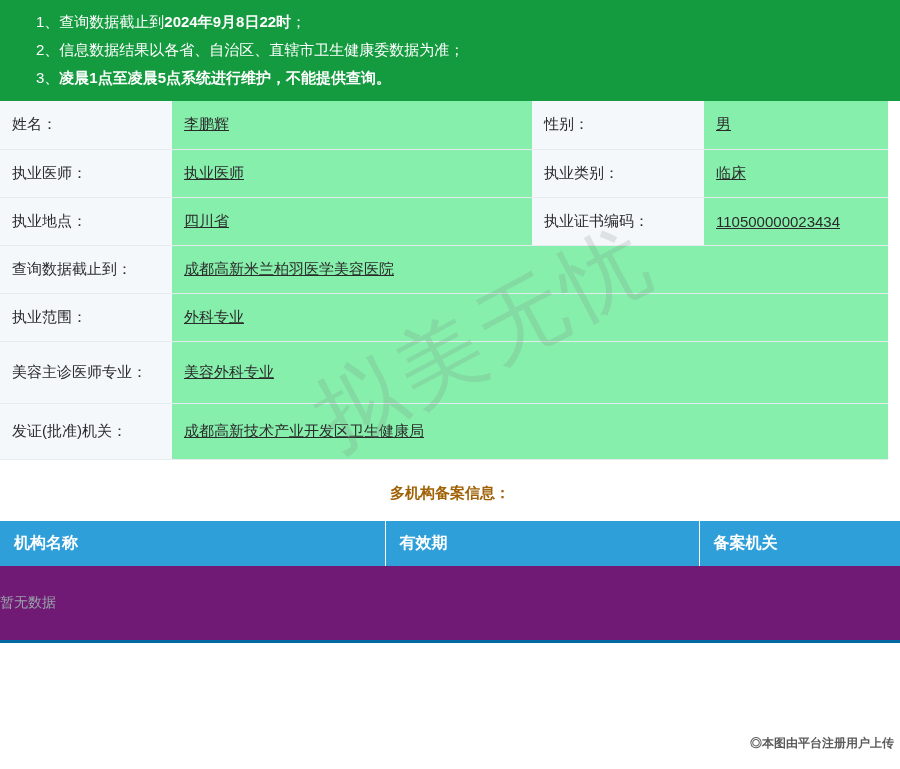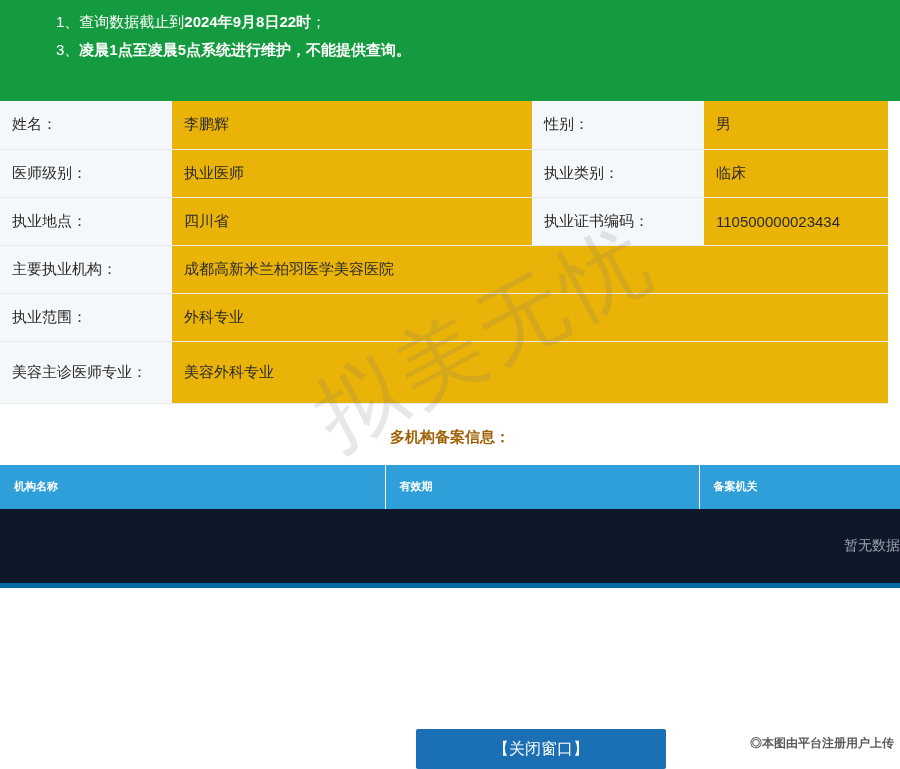--- a/index.html
+++ b/index.html
@@ -27,21 +27,21 @@
     height: 101px;
   }
   .notice ol {
     margin: 0;
     padding: 0;
     list-style: none;
   }
   .notice li {
     font-size: 15px;
     line-height: 28px;
-    padding-left: 56px;
+    padding-left: 36px;
     white-space: nowrap;
   }
   .notice .bold { font-weight: bold; }
 
   
   .info-table {
     width: 888px;
     border-collapse: collapse;
     table-layout: fixed;
   }
@@ -52,22 +52,23 @@
     vertical-align: middle;
     height: 48px;
     padding: 6px 10px;
   }
   .info-table td.label {
     background: #f4f8fb;
     padding-left: 12px;
     width: 172px;
   }
   .info-table td.value {
-    background: #eab308;
+    background: #86efac;
     padding-left: 12px;
+    text-decoration: underline;
   }
   .lbl-2 { width: 172px; }
   .val-2 { width: 184px; }
 
   tr.tall td { height: 56px; }
   tr.tall2 td { height: 62px; }
 
   
   .section-title {
     text-align: center;
@@ -79,35 +80,35 @@
 
   
   .rec-table {
     width: 900px;
     border-collapse: collapse;
     table-layout: fixed;
   }
   .rec-table th {
     background: #2f9fd9;
     color: #ffffff;
-    font-size: 11px;
+    font-size: 16px;
     font-weight: bold;
     text-align: left;
     padding: 12px 14px;
     height: 44px;
     border-right: 1px solid #ffffff;
   }
   .rec-table th:last-child { border-right: none; }
   .rec-table td.empty {
-    text-align: right;
+    text-align: left;
     color: #9aa3ab;
     font-size: 14px;
     padding: 28px 0;
-    background: #0f172a;
-    border-bottom: 5px solid #0369a1;
+    background: #701a75;
+    border-bottom: 3px solid #0369a1;
   }
 
   
   .footer {
     position: absolute;
     left: 0;
     bottom: 0;
     width: 900px;
     height: 60px;
   }
@@ -156,57 +157,64 @@
 <body>
 
 <div class="page">
 
   <div class="notice">
     <ol>
       <li>
         <span>1、</span><span>查询数据截止到</span><span class="bold">2024年9月8日22时</span><span>；</span>
       </li>
       <li>
+        <span>2、</span><span>信息数据结果以各省、自治区、直辖市卫生健康委数据为准；</span>
+      </li>
+      <li>
         <span>3、</span><span class="bold">凌晨1点至凌晨5点</span><span class="bold">系统进行维护，不能提供查询。</span>
       </li>
     </ol>
   </div>
 
   <table class="info-table">
     <tbody>
       <tr>
         <td class="label">姓名：</td>
         <td class="value">李鹏辉</td>
         <td class="label lbl-2">性别：</td>
         <td class="value val-2">男</td>
       </tr>
       <tr>
-        <td class="label">医师级别：</td>
+        <td class="label">执业医师：</td>
         <td class="value">执业医师</td>
         <td class="label lbl-2">执业类别：</td>
         <td class="value val-2">临床</td>
       </tr>
       <tr>
         <td class="label">执业地点：</td>
         <td class="value">四川省</td>
         <td class="label lbl-2">执业证书编码：</td>
         <td class="value val-2">110500000023434</td>
       </tr>
       <tr>
-        <td class="label">主要执业机构：</td>
+        <td class="label">查询数据截止到：</td>
         <td class="value" colspan="3">成都高新米兰柏羽医学美容医院</td>
       </tr>
       <tr>
         <td class="label">执业范围：</td>
         <td class="value" colspan="3">外科专业</td>
       </tr>
       <tr class="tall2">
         <td class="label">美容主诊医师专业：</td>
         <td class="value" colspan="3">美容外科专业</td>
       </tr>
+      <tr class="tall">
+        <td class="label">发证(批准)机关：</td>
+        <td class="value" colspan="3">成都高新技术产业开发区卫生健康局</td>
+      </tr>
     </tbody>
   </table>
 
   <div class="section-title">多机构备案信息：</div>
 
   <table class="rec-table">
     <thead>
       <tr>
         <th style="width:385px">机构名称</th>
         <th style="width:314px">有效期</th>
@@ -216,17 +224,16 @@
     <tbody>
       <tr>
         <td class="empty" colspan="3">暂无数据</td>
       </tr>
     </tbody>
   </table>
 
   <div class="wm-big">拟美无忧</div>
 
   <div class="footer">
-    <button class="close-btn">【关闭窗口】</button>
     <div class="wm-corner">◎本图由平台注册用户上传</div>
   </div>
 
 </div>
 
 </body></html>

